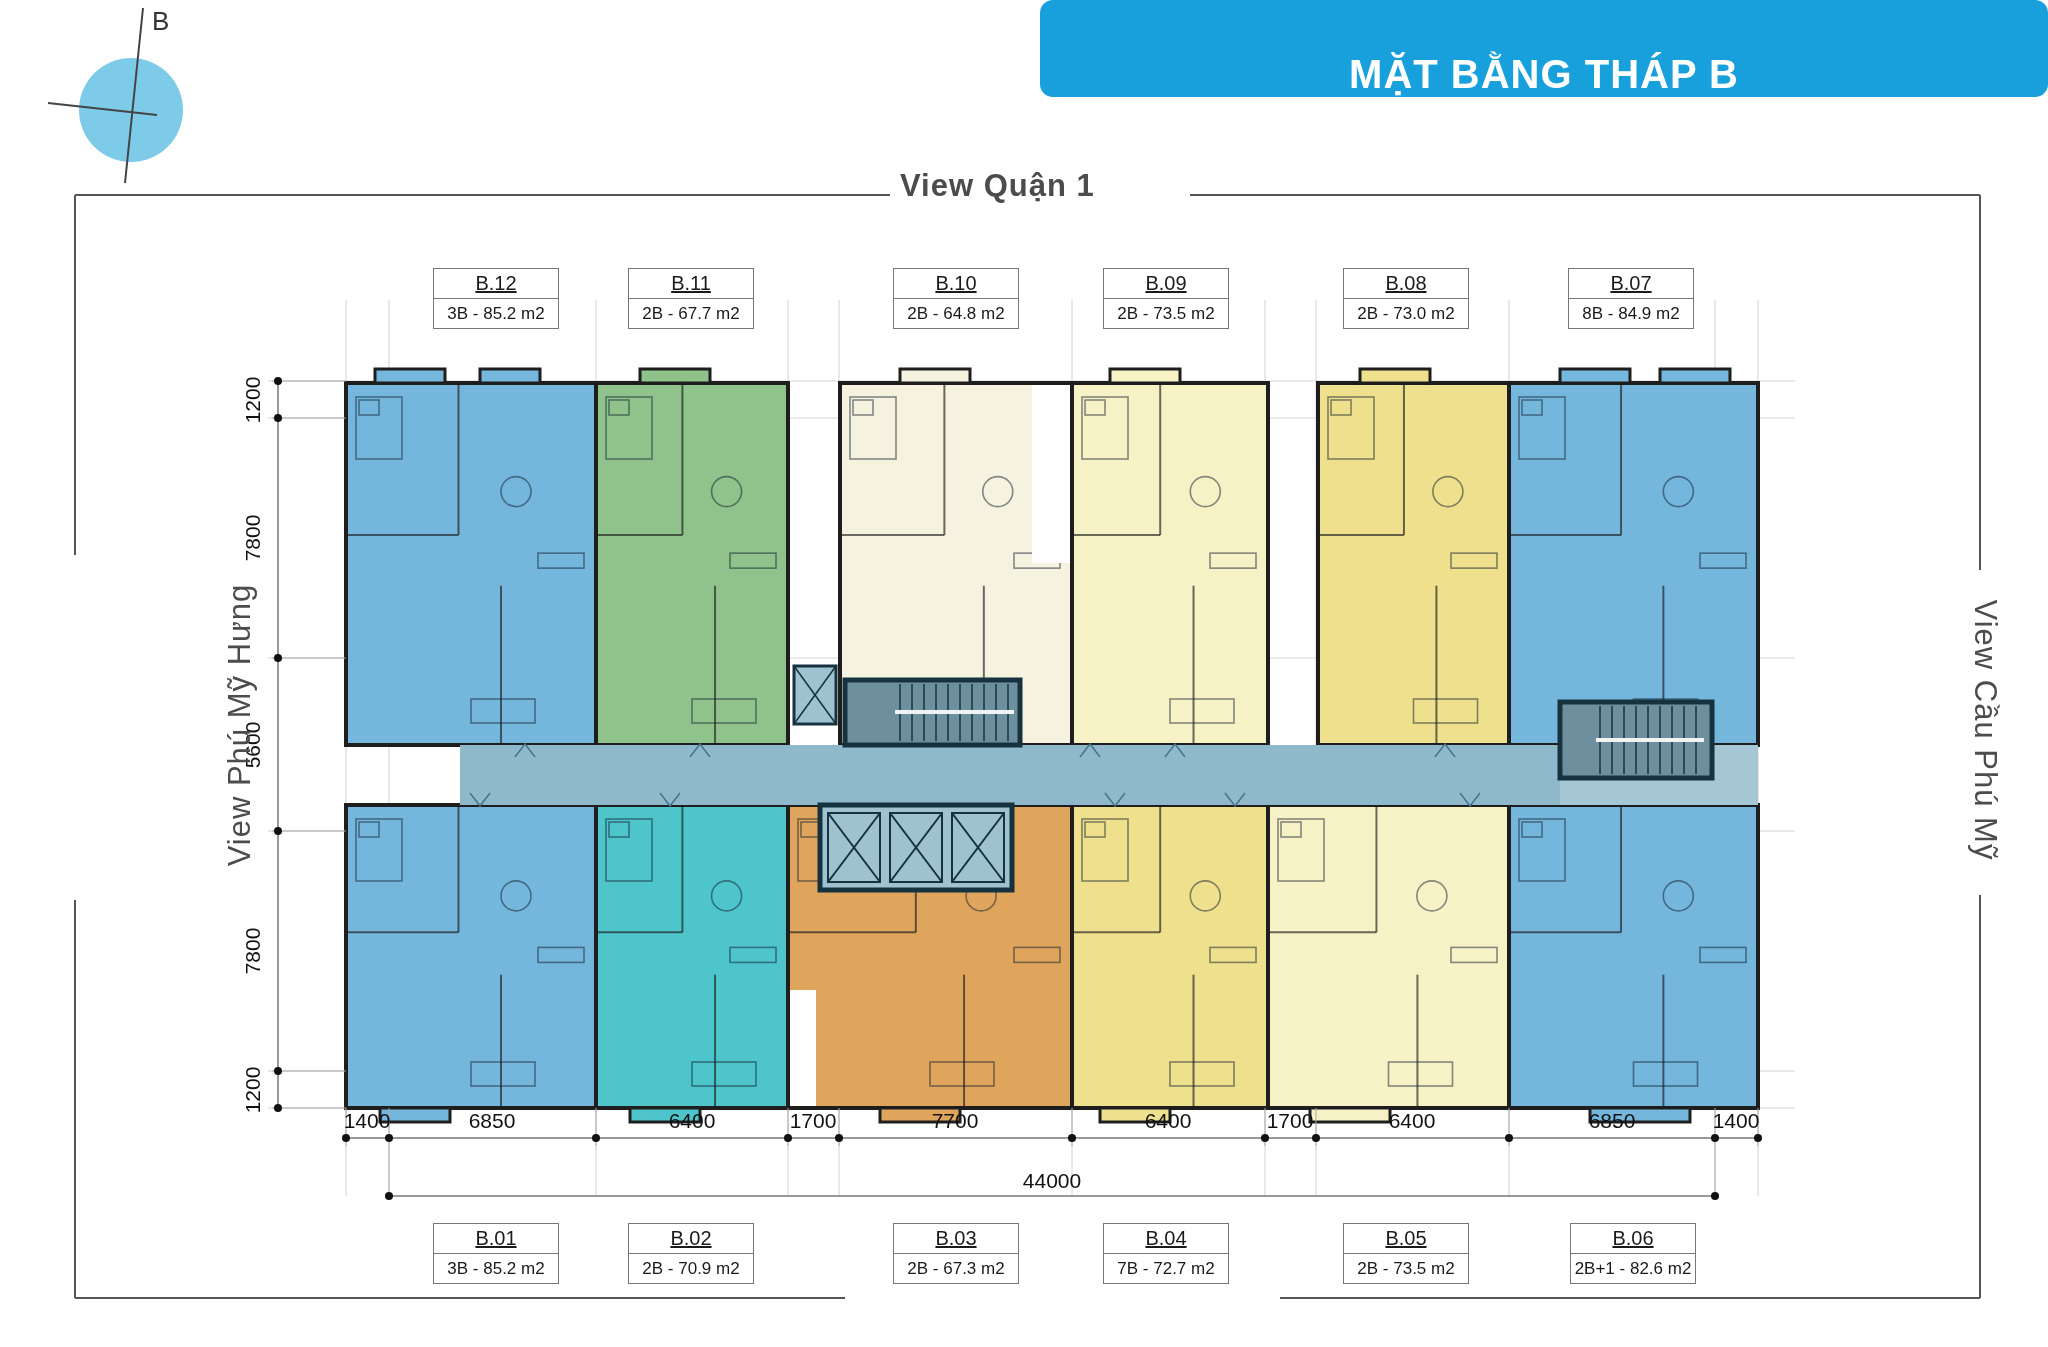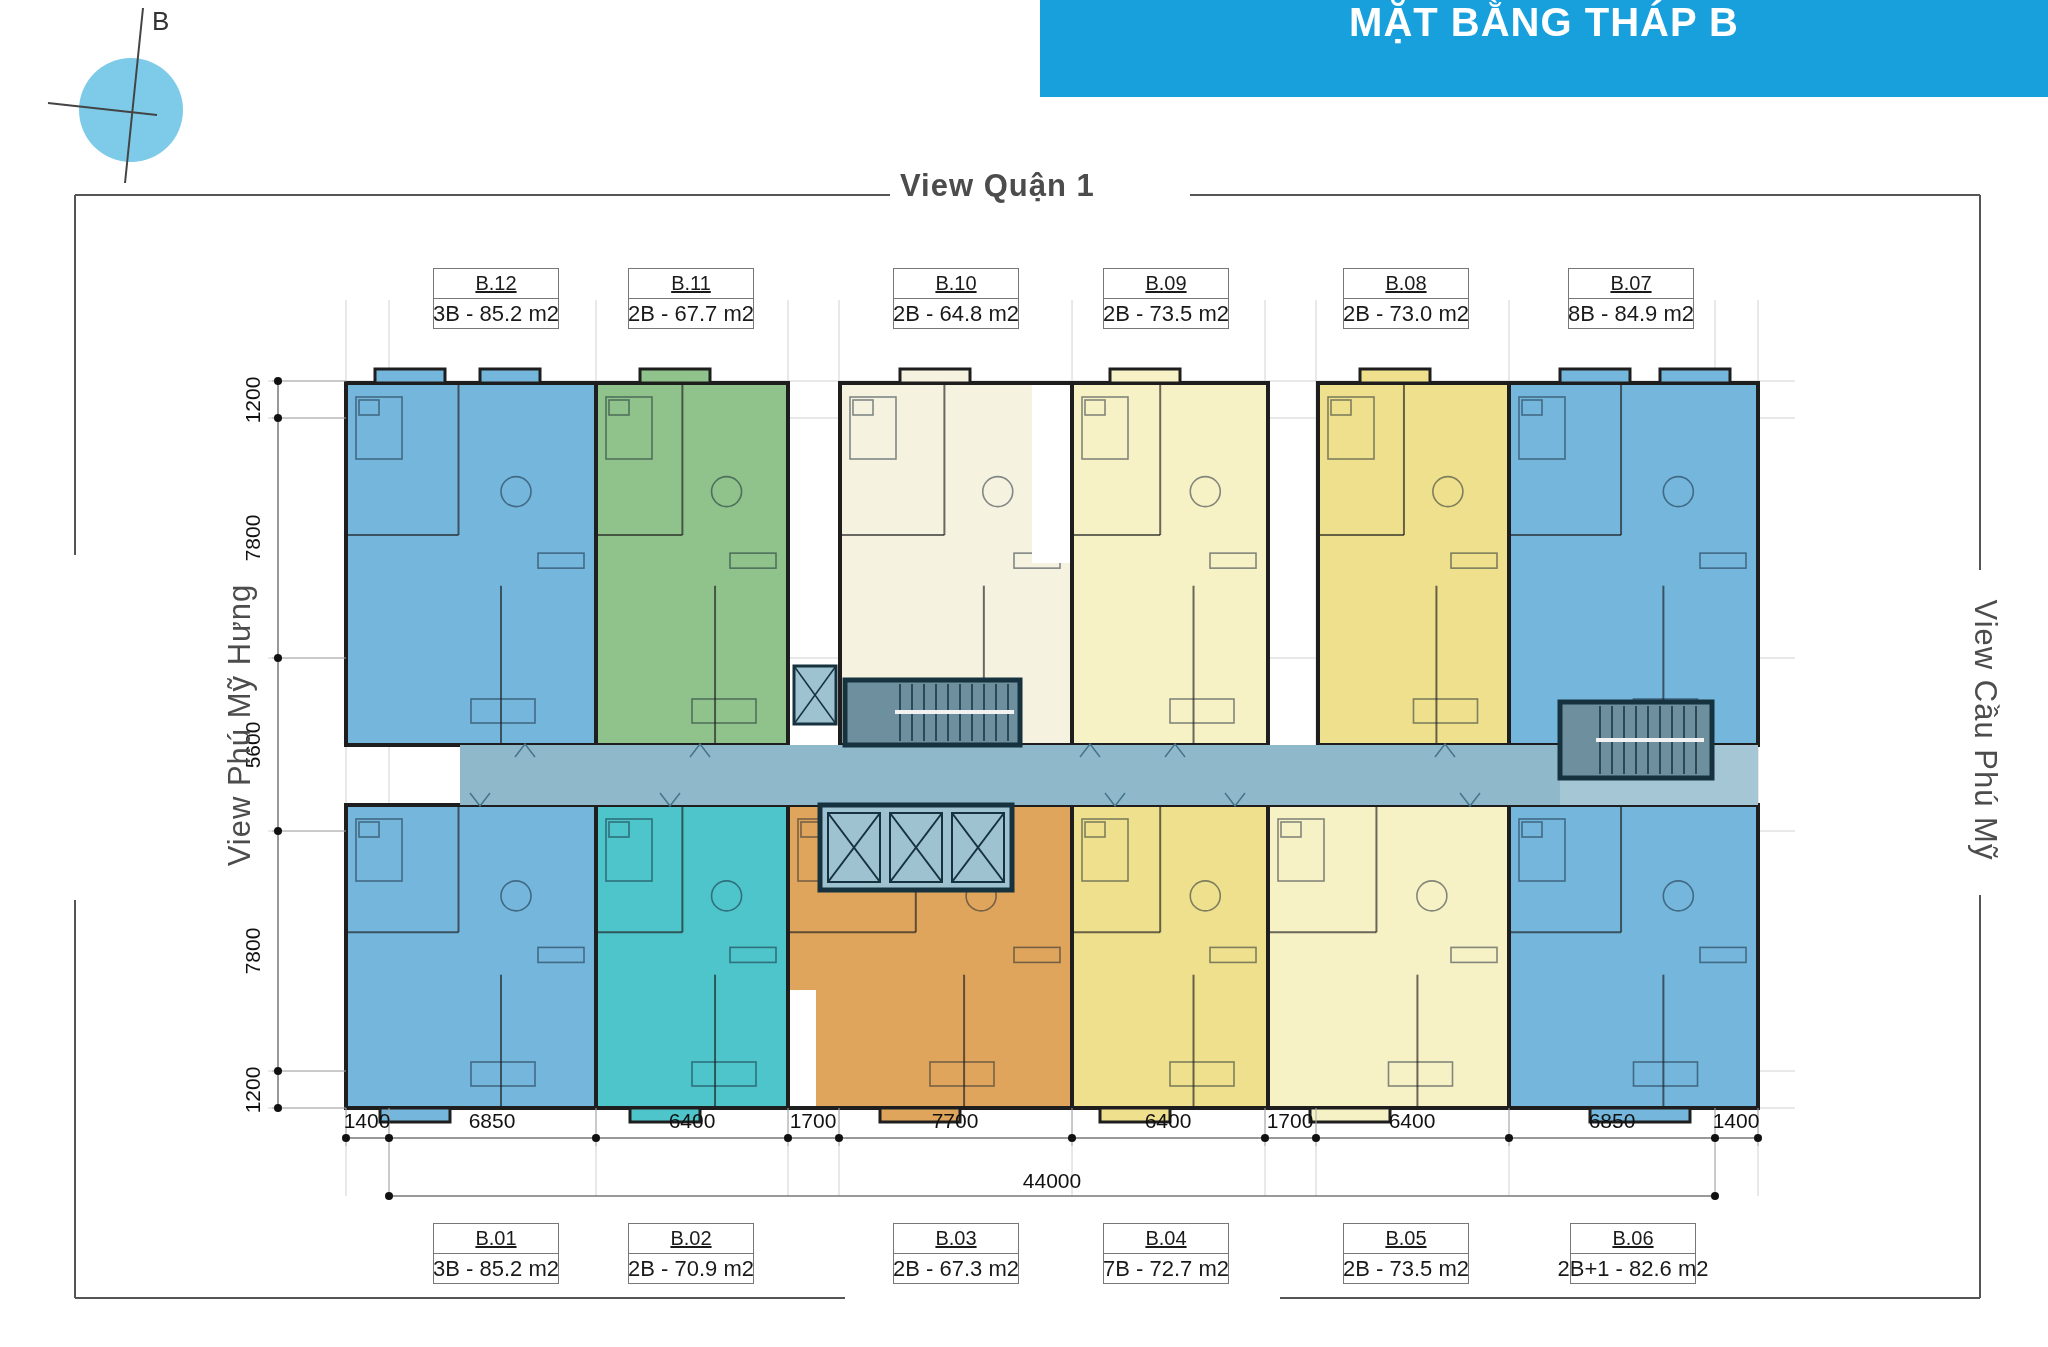--- a/index.html
+++ b/index.html
@@ -1,29 +1,29 @@
 <!DOCTYPE html>
 <html><head>
 <meta charset="utf-8">
 <style>
   html,body{margin:0;padding:0;background:#ffffff;}
   .canvas{position:relative;width:2048px;height:1347px;background:#fff;overflow:hidden;
           font-family:"Liberation Sans", sans-serif;}
   svg{position:absolute;left:0;top:0;}
   .banner{position:absolute;top:0;height:97px;left:1040px;width:1008px;
-          display:flex;align-items:flex-start;justify-content:center;}
+          display:flex;align-items:flex-end;justify-content:center;border-radius:13px;}
   .banner .t{color:#fff;font-size:40px;font-weight:bold;letter-spacing:1px;}
   .viewlabel{position:absolute;color:#4c4c4c;font-size:31px;letter-spacing:1px;white-space:nowrap;}
   .vl-top{left:900px;top:168px;width:300px;text-align:left;font-weight:bold;}
   .vl-bottom{left:810px;top:1278px;width:500px;text-align:center;}
   .vl-left{left:30px;top:725px;transform:translate(-50%,-50%) rotate(-90deg);transform-origin:center;width:420px;text-align:center;margin-left:210px;}
   .vl-right{left:1775px;top:730px;transform:translate(-50%,-50%) rotate(90deg);transform-origin:center;width:420px;text-align:center;margin-left:210px;}
   .ubox{position:absolute;width:124px;background:#fff;border:1.5px solid #777;color:#1a1a1a;}
   .ubox .nm{height:29px;display:flex;align-items:center;justify-content:center;font-size:20px;border-bottom:1.5px solid #777;text-decoration:underline;}
-  .ubox .sp{height:29px;display:flex;align-items:center;justify-content:center;font-size:22px;white-space:nowrap;}
+  .ubox .sp{height:29px;display:flex;align-items:center;justify-content:center;font-size:17px;white-space:nowrap;}
   .row-top{top:268px;} .row-bot{top:1195px;margin-top:28px;}
 </style>
 </head>
 <body>
 
 <div class="canvas">
 
 <svg width="2048" height="1347" viewBox="0 0 2048 1347">
 
   <g stroke="#d2d2d2" stroke-width="1">

